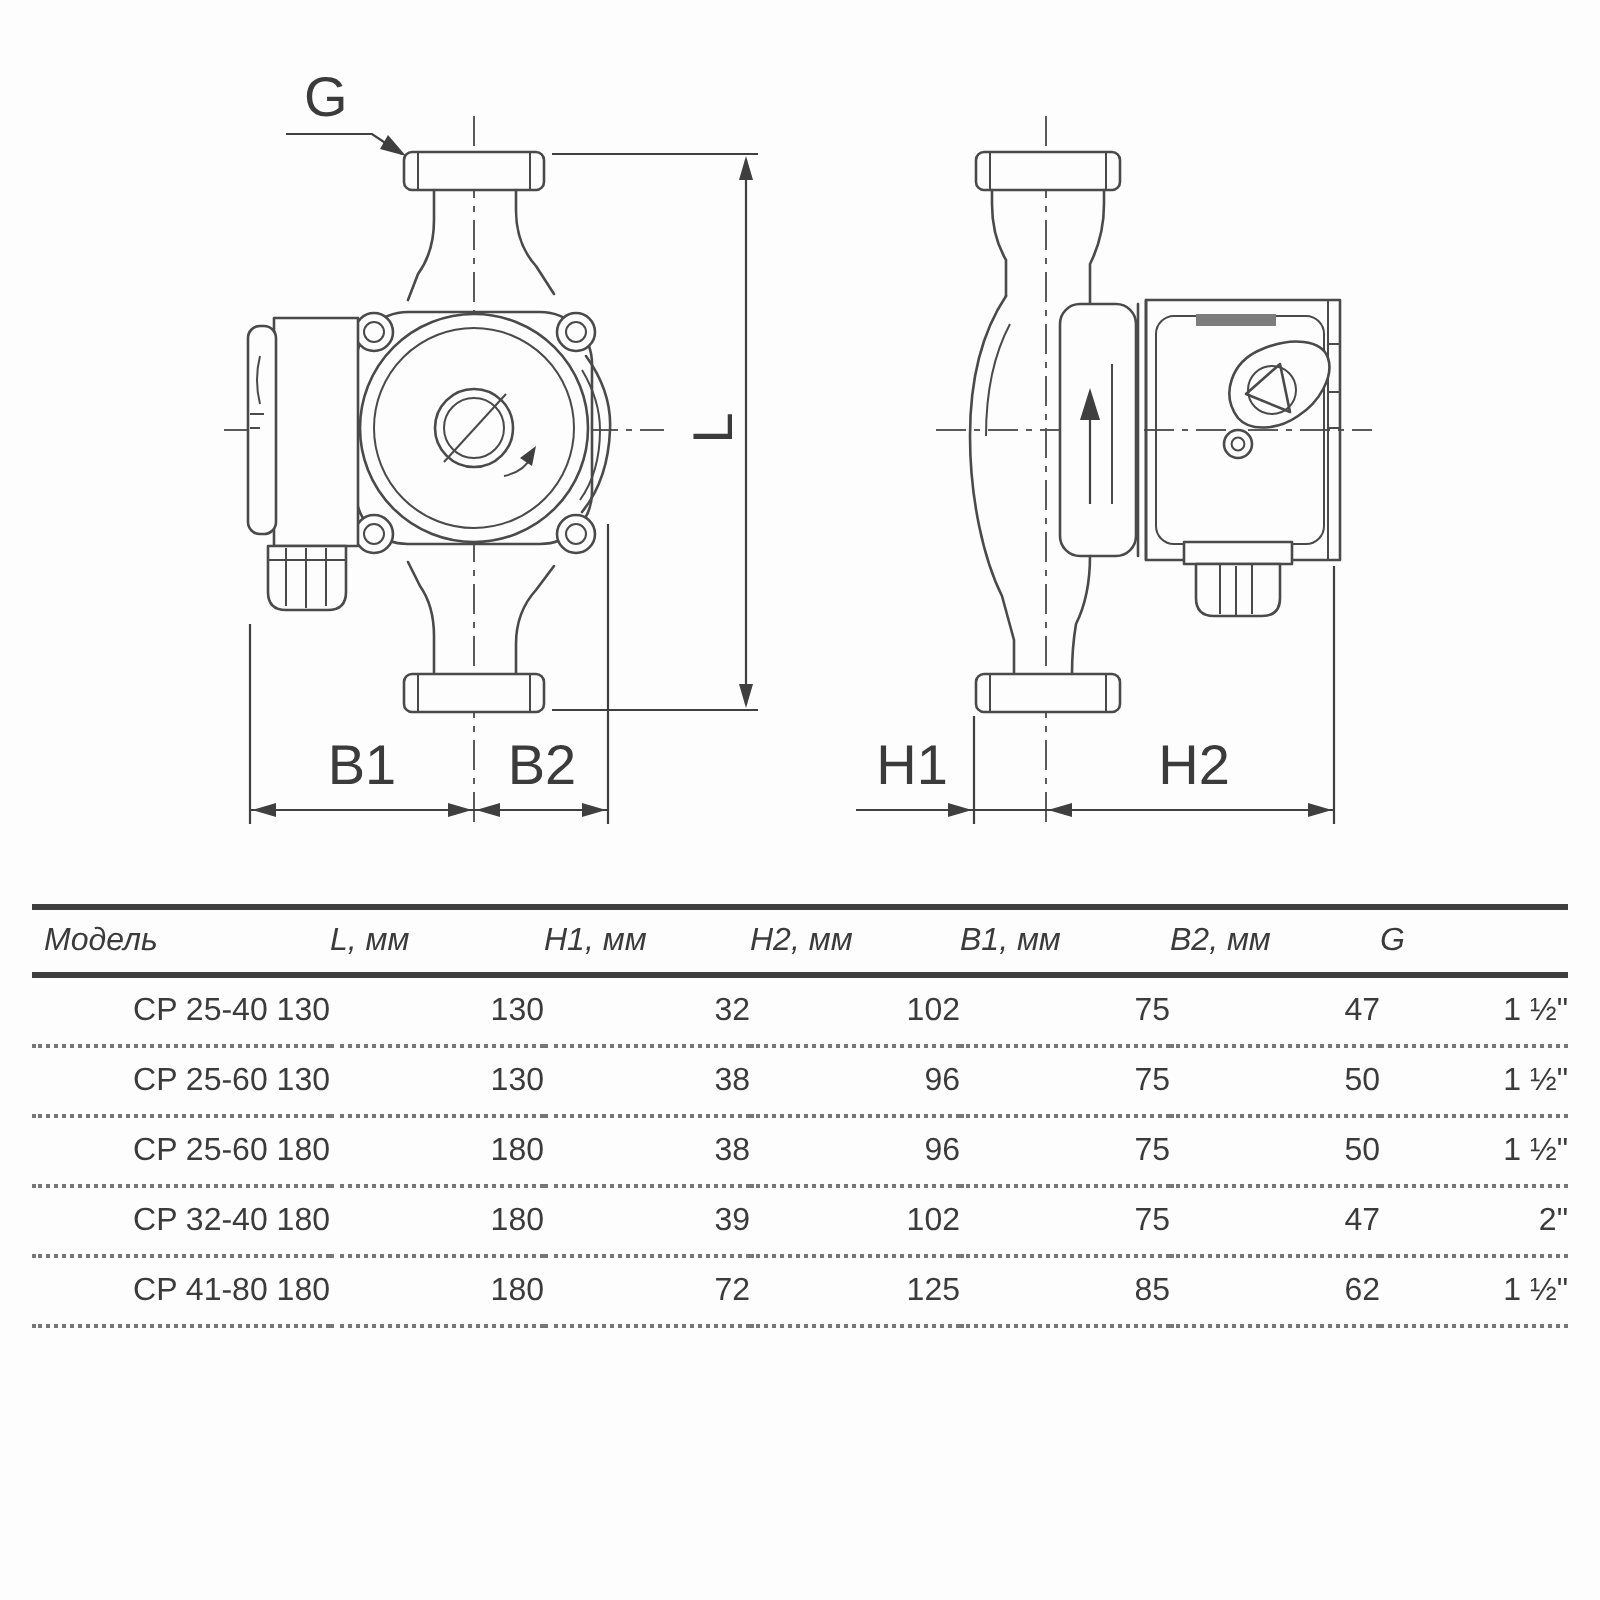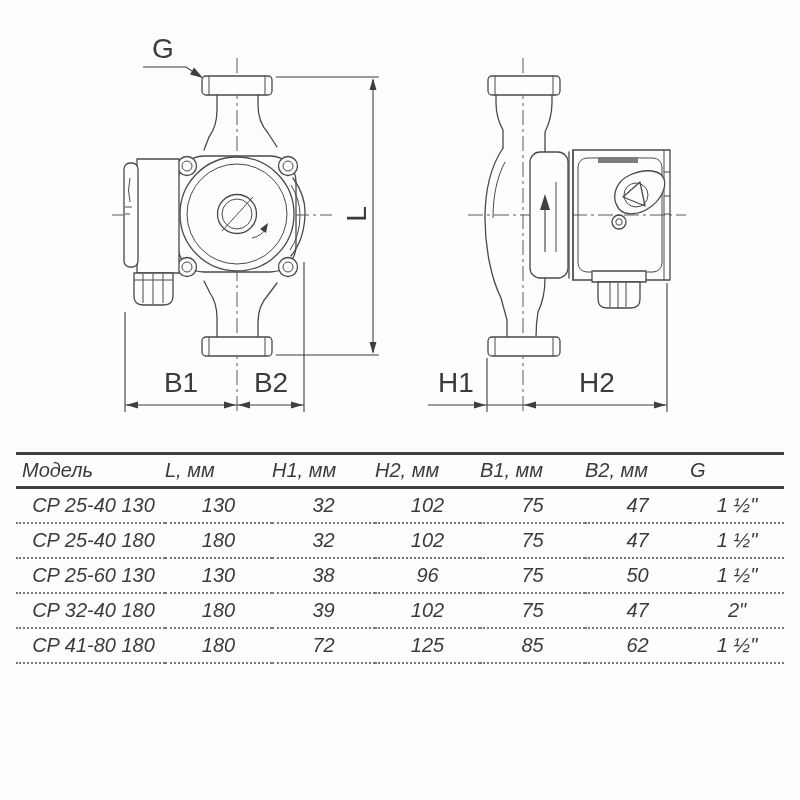--- a/index.html
+++ b/index.html
@@ -1,24 +1,24 @@
 <!DOCTYPE html>
 <html><head>
 <meta charset="utf-8">
 <style>
   html,body{margin:0;padding:0;background:#fff;}
   .sheet{position:relative;width:800px;height:800px;background:#fdfdfd;overflow:hidden;
          font-family:"Liberation Sans",sans-serif;color:#3b3b3b;}
   .drawing{position:absolute;left:0;top:0;}
   
   .spec-table{position:absolute;left:16px;top:452px;width:768px;border-collapse:collapse;
-              font-size:20px;color:#3b3b3b;}
+              font-size:16px;color:#3b3b3b;}
   .spec-table th{font-style:italic;font-weight:normal;text-align:left;height:31px;
                  vertical-align:middle;padding:0;}
-  .spec-table td{text-align:center;height:33px;vertical-align:middle;padding:0;font-style:italic;}
+  .spec-table td{text-align:right;height:33px;vertical-align:middle;padding:0;}
   .spec-table thead tr{border-top:3px solid #3f3f3f;border-bottom:3px solid #3f3f3f;}
   .spec-table tbody tr{border-bottom:2px dotted #777;}
   .c0{width:143px;padding-left:6px!important;}
   .c1{width:107px;margin-top:43px;} .c2{width:103px;} .c3{width:105px;}
   .c4{width:105px;} .c5{width:105px;} .c6{width:94px;}
   
   .ln{fill:none;stroke:#4a4a4a;stroke-width:1.3;stroke-linecap:round;stroke-linejoin:round;}
   .lnf{fill:#fdfdfd;stroke:#4a4a4a;stroke-width:1.3;stroke-linejoin:round;}
   .thin{fill:none;stroke:#4a4a4a;stroke-width:1;}
   .cline{fill:none;stroke:#5a5a5a;stroke-width:1;stroke-dasharray:15 4 3 4;}
@@ -192,31 +192,31 @@
       <tr>
         <td class="c0">CP 25-40 130</td>
         <td class="c1">130</td>
         <td class="c2">32</td>
         <td class="c3">102</td>
         <td class="c4">75</td>
         <td class="c5">47</td>
         <td class="c6">1 ½"</td>
       </tr>
       <tr>
-        <td class="c0">CP 25-40 180</td>
-        <td class="c1">180</td>
-        <td class="c2">32</td>
-        <td class="c3">102</td>
-        <td class="c4">75</td>
-        <td class="c5">47</td>
-        <td class="c6">1 ½"</td>
-      </tr>
-      <tr>
         <td class="c0">CP 25-60 130</td>
         <td class="c1">130</td>
+        <td class="c2">38</td>
+        <td class="c3">96</td>
+        <td class="c4">75</td>
+        <td class="c5">50</td>
+        <td class="c6">1 ½"</td>
+      </tr>
+      <tr>
+        <td class="c0">CP 25-60 180</td>
+        <td class="c1">180</td>
         <td class="c2">38</td>
         <td class="c3">96</td>
         <td class="c4">75</td>
         <td class="c5">50</td>
         <td class="c6">1 ½"</td>
       </tr>
       <tr>
         <td class="c0">CP 32-40 180</td>
         <td class="c1">180</td>
         <td class="c2">39</td>

